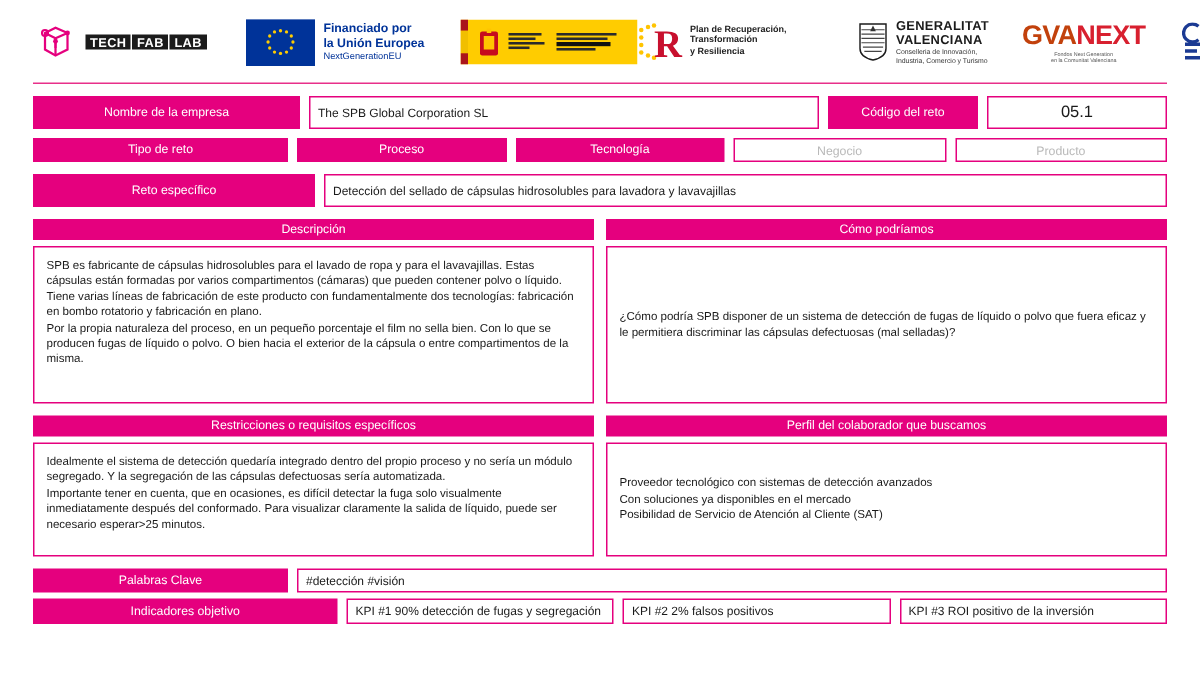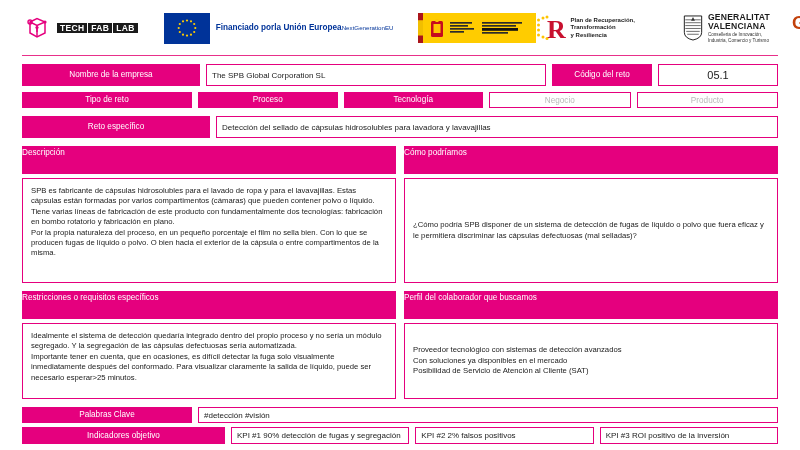--- a/index.html
+++ b/index.html
@@ -25,21 +25,21 @@
     font-family:"Liberation Sans", sans-serif;
     font-weight:bold; font-size:8.5px; line-height:9px; color:#ffffff;
     background:#1b1b1b; padding:0.5px 3px; letter-spacing:0.3px; text-align:center;
   }
 
   
   .eu { display:flex; align-items:center; gap:6px; margin-right: 24px; }
   .eu-flag {
     width: 46px; height: 31px; background:#003399; position:relative;
   }
-  .eu-txt { display:flex; flex-direction:row; }
+  .eu-txt { display:flex; flex-direction:column; }
   .eu-l1, .eu-l2 { font-size:8.2px; font-weight:bold; color:#003399; line-height:9.3px; }
   .eu-l3 { font-size:6.2px; color:#003399; line-height:8px; margin-top:1px; }
 
   
   .prtr { display:flex; align-items:center; gap:5px; margin-right: 24px; }
   .prtr-txt { display:flex; flex-direction:column; }
   .prtr-txt span { font-size:6px; line-height:7.2px; font-weight:bold; color:#1b1b1b; }
 
   
   .gva { display:flex; align-items:center; gap:5px; margin-right: 22px; margin-left: 24px; }
@@ -81,22 +81,22 @@
     display:flex; align-items:center;
     font-size:8px; color:#1a1a1a; padding:2px 5px;
   }
   .ghost-btn {
     background:#ffffff; border:1.3px solid #E5007E;
     display:flex; align-items:center; justify-content:center;
     font-size:8.2px; color:#b9b9b9;
   }
 
   .section-head {
-    background:#E5007E; color:#ffffff; 
-    font-size:8.2px; line-height:14px; height:28px;
+    background:#E5007E; color:#ffffff; text-align:center;
+    font-size:8.2px; line-height:14px; height:14px;
   }
   .text-panel {
     border:1.1px solid #E5007E; background:#ffffff;
     font-size:7.7px; line-height:10.4px; color:#1a1a1a;
     padding:7px 8px; overflow:hidden;
   }
   .vcenter { display:flex; flex-direction:column; justify-content:center; }
 
   .spacer-4 { height:4px; }
   .spacer-6 { height:6px; }

